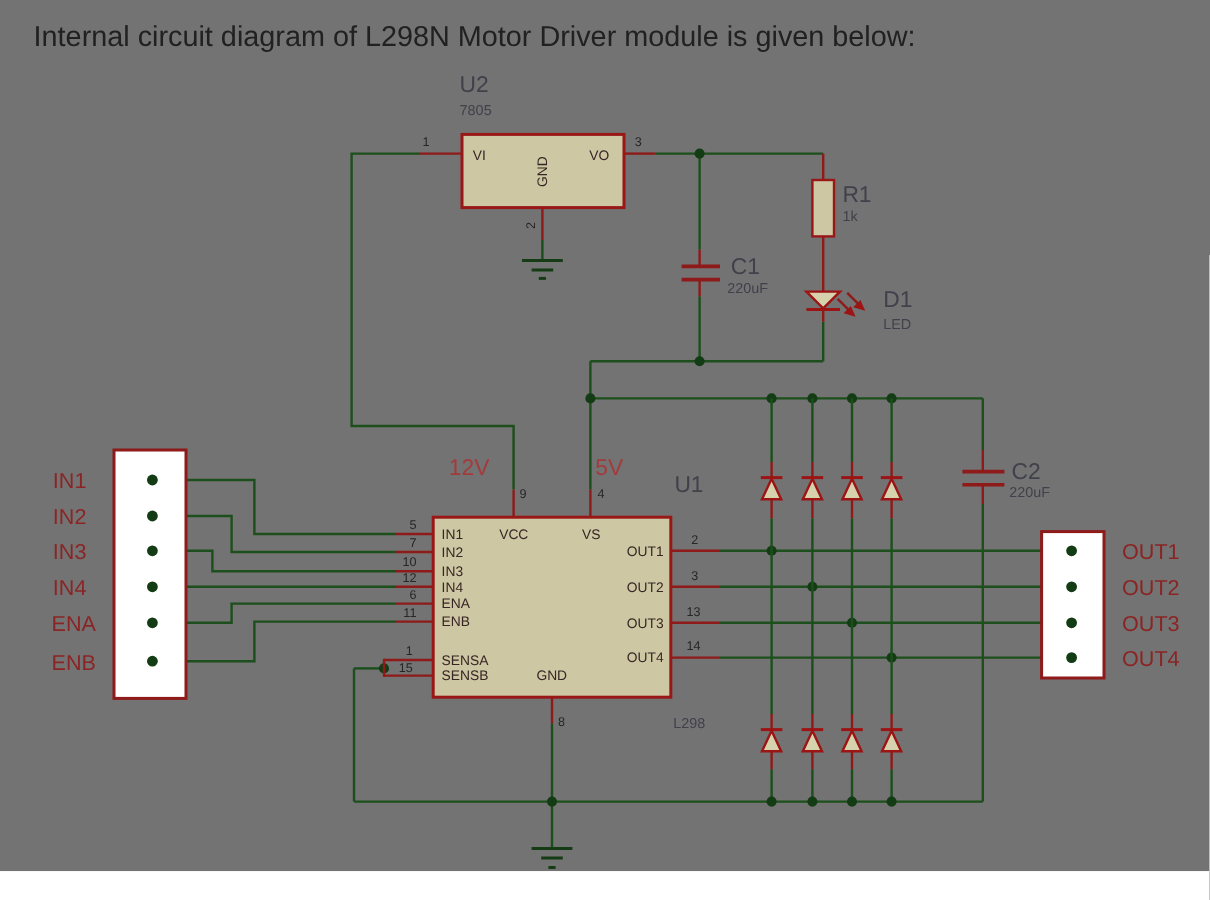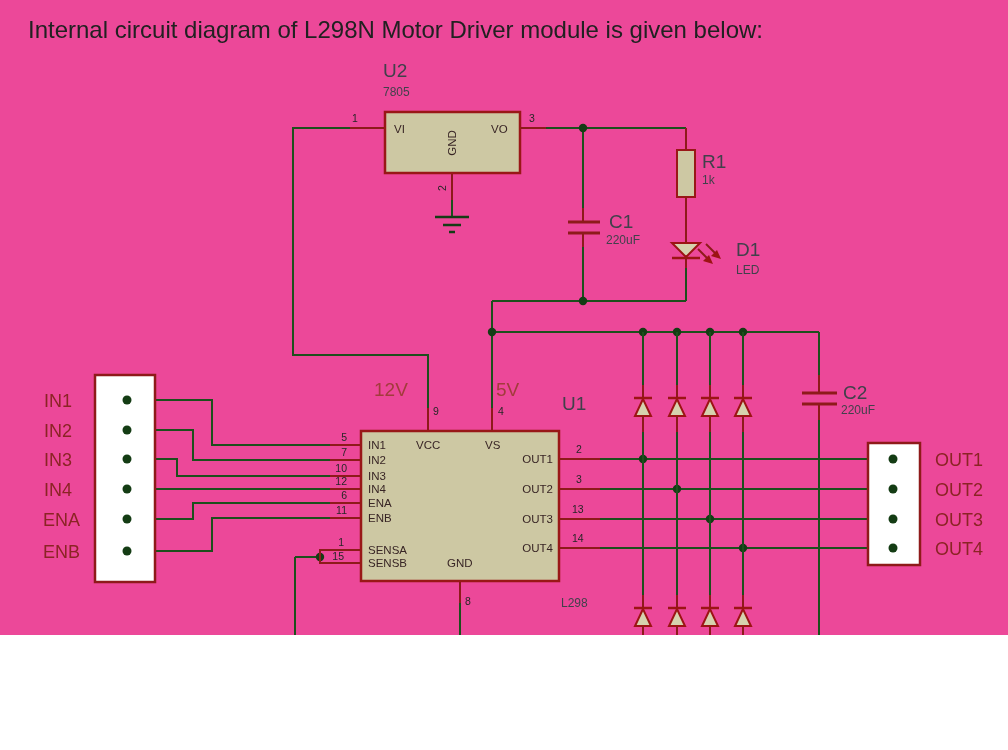--- a/index.html
+++ b/index.html
@@ -1,17 +1,17 @@
 <!DOCTYPE html>
 <html><head>
 <meta charset="utf-8">
 <style>
   html,body { margin:0; padding:0; background:#ffffff; }
   .page {
-    position:relative; width:1008px; height:635px; background:#ec4899;
+    position:relative; width:1008px; height:726px; background:#737373;
     font-family:"Liberation Sans", sans-serif; overflow:hidden;
   }
   svg text { font-family:"Liberation Sans", sans-serif; }
   .wire  { stroke:#1c4f1c; stroke-width:2; fill:none; }
   .stub  { stroke:#8e1a1a; stroke-width:2; fill:none; }
   .plate { stroke:#8e1a1a; stroke-width:3; }
   .box   { fill:#cdc8a3; stroke:#991717; stroke-width:2.5; }
   .rbox  { fill:#cdc8a3; stroke:#991717; stroke-width:2; }
   .conn  { fill:#ffffff; stroke:#8e1a1a; stroke-width:2.5; }
   .dot   { fill:#143c14; }

